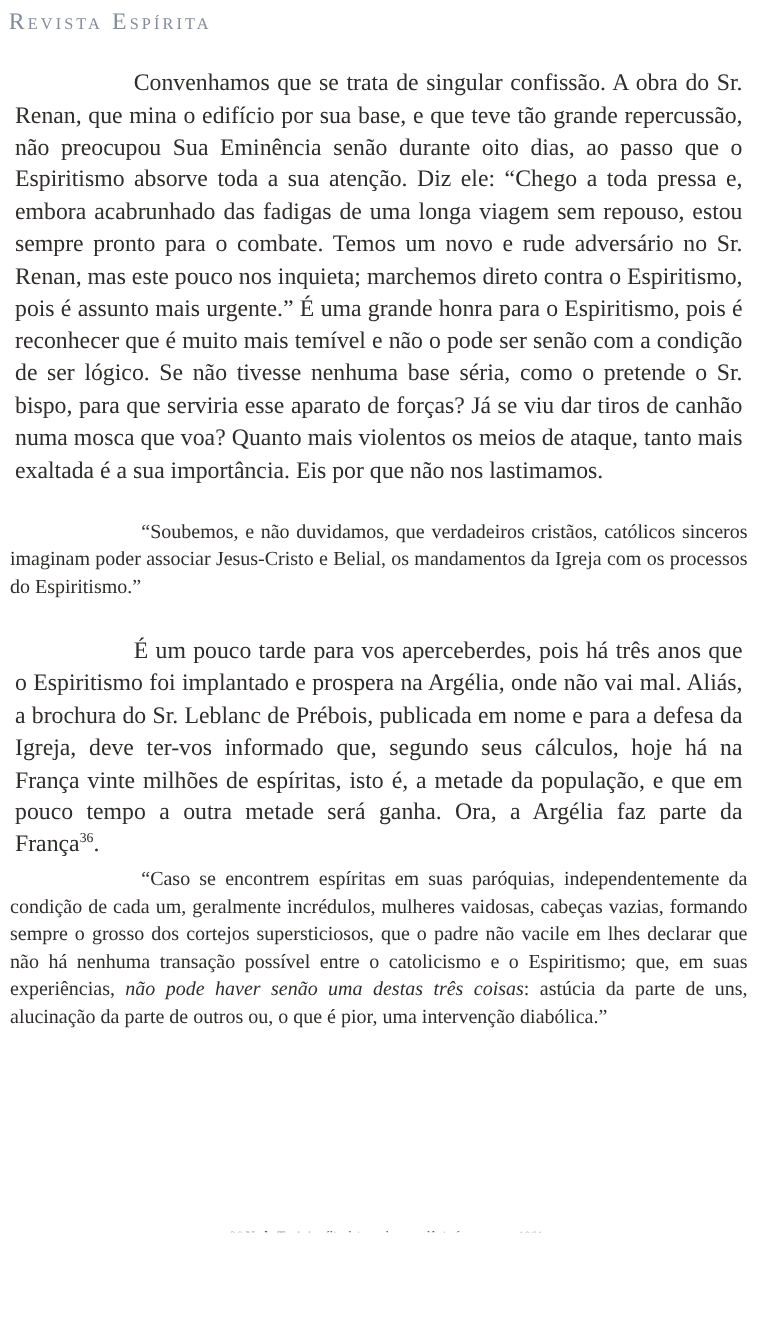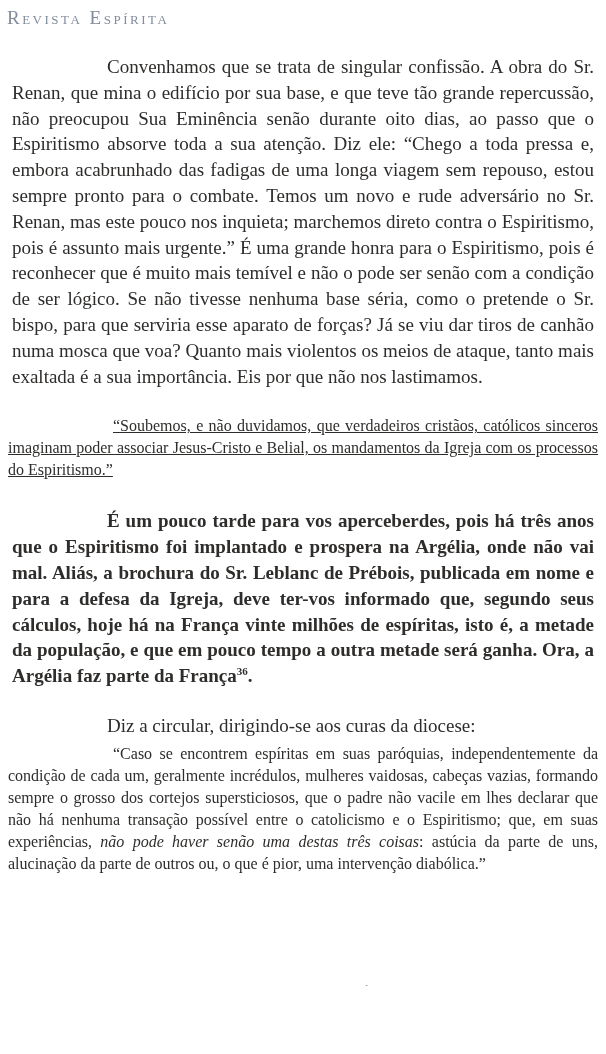--- a/index.html
+++ b/index.html
@@ -37,22 +37,22 @@
     font-size: 19px;
     line-height: 25.8px;
     text-indent: 95px;
   }
   .quote {
     margin: 0;
     font-size: 16px;
     line-height: 22px;
     text-indent: 105px;
   }
-  .mt-q1 { margin-top: 26px; text-decoration: underline; }
-  .mt-p2 { margin-top: 27px; font-weight: bold; }
+  .mt-q1 { margin-top: 26px; }
+  .mt-p2 { margin-top: 27px; }
   .mt-p3 { margin-top: 24px; }
   .mt-q2 { }
   sup.fnref {
     font-size: 11px;
     line-height: 0;
     vertical-align: super;
   }
   .footnote {
     position: absolute;
     top: 980px;
@@ -91,21 +91,20 @@
   <div class="running-header">Revista Espírita</div>
 
   <div class="body-text">
 
     <p class="para">Convenhamos que se trata de singular confissão. A obra do Sr. Renan, que mina o edifício por sua base, e que teve tão grande repercussão, não preocupou Sua Eminência senão durante oito dias, ao passo que o Espiritismo absorve toda a sua atenção. Diz ele: “Chego a toda pressa e, embora acabrunhado das fadigas de uma longa viagem sem repouso, estou sempre pronto para o combate. Temos um novo e rude adversário no Sr. Renan, mas este pouco nos inquieta; marchemos direto contra o Espiritismo, pois é assunto mais urgente.” É uma grande honra para o Espiritismo, pois é reconhecer que é muito mais temível e não o pode ser senão com a condição de ser lógico. Se não tivesse nenhuma base séria, como o pretende o Sr. bispo, para que serviria esse aparato de forças? Já se viu dar tiros de canhão numa mosca que voa? Quanto mais violentos os meios de ataque, tanto mais exaltada é a sua importância. Eis por que não nos lastimamos.</p>
 
     <p class="quote mt-q1">“Soubemos, e não duvidamos, que verdadeiros cristãos, católicos sinceros imaginam poder associar Jesus-Cristo e Belial, os mandamentos da Igreja com os processos do Espiritismo.”</p>
 
     <p class="para mt-p2"><span>É um pouco tarde para vos aperceberdes, pois há três anos que o Espiritismo foi implantado e prospera na Argélia, onde não vai mal. Aliás, a brochura do Sr. Leblanc de Prébois, publicada em nome e para a defesa da Igreja, deve ter-vos informado que, segundo seus cálculos, hoje há na França vinte milhões de espíritas, isto é, a metade da população, e que em pouco tempo a outra metade será ganha. Ora, a Argélia faz parte da França</span><sup class="fnref">36</sup><span>.</span></p>
 
-    <p class="para mt-p3">Diz a circular, dirigindo-se aos curas da diocese:</p>
 
     <p class="quote mt-q2"><span>“Caso se encontrem espíritas em suas paróquias, independentemente da condição de cada um, geralmente incrédulos, mulheres vaidosas, cabeças vazias, formando sempre o grosso dos cortejos supersticiosos, que o padre não vacile em lhes declarar que não há nenhuma transação possível entre o catolicismo e o Espiritismo; que, em suas experiências, </span><em>não pode haver senão uma destas três coisas</em><span>: astúcia da parte de uns, alucinação da parte de outros ou, o que é pior, uma intervenção diabólica.”</span></p>
 
   </div>
 
   <div class="footnote"><span>36 </span><b>N. do T.:</b><span> A Argélia deixou de ser colônia francesa em 1961.</span></div>
 
   <div class="page-footer">
     <svg class="flourish" width="260" height="50" viewBox="0 0 260 50">
       <path d="M 0 7 C 70 2, 152 13, 208 29 C 221 33, 221 42, 207 41 C 199 40, 198 34, 206 33" fill="none" stroke="#c4c4c4" stroke-width="1.6" stroke-linecap="round"></path>

